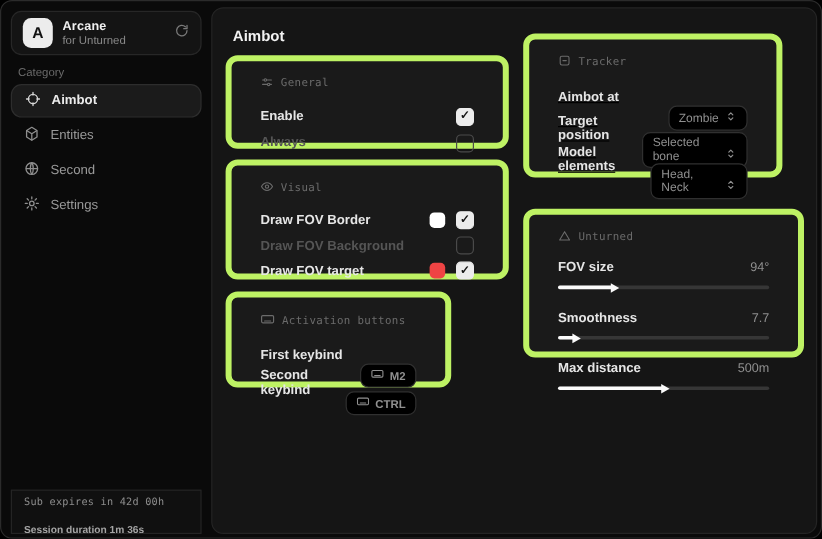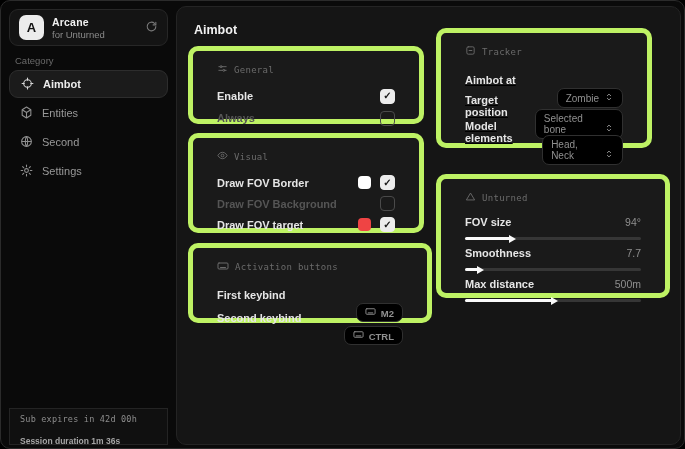--- a/index.html
+++ b/index.html
@@ -57,21 +57,21 @@
     background:#151515; border:1px solid #242424; border-radius:10px;
   }
   .panel-title { position:absolute; left:17px; top:16px; font-size:12.5px; font-weight:700; color:#f2f2f2; }
 
   .card {
     position:absolute; background:#1a1a1a; border:5px solid #bef264;
     border-radius:10px; padding:10px 24px;
   }
   .card-general    { left:11px;  top:39px;  width:236px; height:78px; }
   .card-visual     { left:11px;  top:126px; width:236px; height:100px;text-align:right; }
-  .card-activation { left:11px;  top:236px; width:244px; height:80px; }
+  .card-activation { left:11px;  top:236px; width:188px; height:80px; }
   .card-tracker    { left:259px; top:21px;  width:216px; height:120px; }
   .card-accuracy   { left:259px; top:167px; width:234px; height:124px; }
 
   .card-h {
     display:flex; align-items:center; gap:6px; margin:2px 0 9px 0;
     color:#6b6b6b; font-family:"DejaVu Sans Mono",monospace; font-size:9px; letter-spacing:.3px;
   }
   .card-h svg { flex:none; }
 
   .row { display:flex; align-items:center; justify-content:space-between; }
@@ -93,21 +93,21 @@
   .swatch { width:13px; height:13px; border-radius:4px; margin-right:9px; }
 
   .key-btn, .val-btn {
     display:inline-flex; align-items:flex-end; gap:5px;
     background:#000000; border:1px solid #303030; border-radius:7px;
     color:#909090; font-size:9.5px; font-weight:600; padding:2px 8px;margin-top:35px;
   }
   .val-btn { padding:3px 8px; font-size:10px; font-weight:500; }
   .key-btn svg, .val-btn svg { flex:none; }
 
-  .acc-group { margin-bottom:4px; }
+  .acc-group { margin-bottom:15px; }
   .acc-top { display:flex; align-items:center; justify-content:space-between; height:18px; }
   .acc-val { color:#8f8f8f; font-size:10.5px; }
   .slider { position:relative; height:3px; background:#363636; border-radius:2px; margin-top:6px; }
   .slider-fill { position:relative; height:3px; background:#fafafa; border-radius:2px; }
   .slider-thumb {
     position:absolute; right:-5px; top:50%; transform:translateY(-50%);
     width:0; height:0; border-left:7px solid #fafafa;
     border-top:4px solid transparent; border-bottom:4px solid transparent;
   }
 </style>

